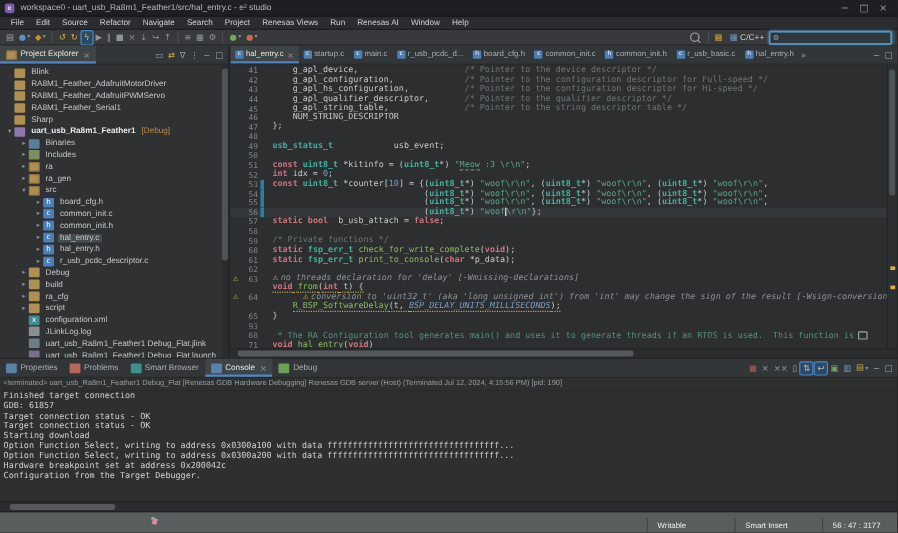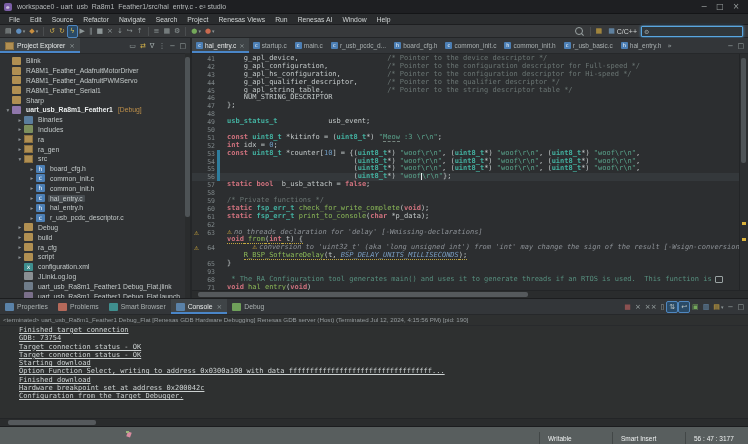--- a/index.html
+++ b/index.html
@@ -93,21 +93,21 @@
   .caret{display:inline-block;width:1px;height:7px;background:#e8ecec;vertical-align:middle;}
   .overview{position:absolute;top:0;right:0;width:8px;height:100%;background:#2c2e30;border-left:1px solid #232527;}
   .ov-thumb{position:absolute;left:1px;top:4px;width:5px;height:105px;background:#4e5356;border-radius:2px;}
   .ov-warn{position:absolute;left:2px;width:4px;height:3px;background:#d9b13b;}
   .hscroll{height:7px;background:#2a2c2d;border-top:1px solid #232527;position:relative;}
   .hthumb{position:absolute;top:1px;height:5px;background:#55595c;border-radius:2px;}
   
   .bottom{height:127px;background:#2e3030;display:flex;flex-direction:column;border-bottom:1px solid #1c1d1f;}
   .chead{height:10px;color:#969c9f;font-size:6.2px;line-height:10px;padding-left:3px;white-space:nowrap;overflow:hidden;border-bottom:1px solid #282a2c;}
   .console-body{flex:1;position:relative;overflow:hidden;}
-  .cline{font-family:"DejaVu Sans Mono",monospace;font-size:7px;line-height:8.3px;color:#ccd1d1;white-space:pre;padding-left:19px;text-decoration:underline;}
+  .cline{font-family:"DejaVu Sans Mono",monospace;font-size:7px;line-height:8.3px;color:#ccd1d1;white-space:pre;padding-left:3px;}
   
   .statusbar{height:23px;background:#585e5e;display:flex;align-items:center;}
   .scell{height:13px;line-height:13px;border-left:1px solid #424747;color:#eef1f1;font-size:6.5px;padding-left:8px;}
   .scell.c1{width:64px;} .scell.c2{width:64px;} .scell.c3{width:50px;margin-right:4px;}
   .sspacer{flex:1;}
   .cursor-art{position:absolute;left:126px;top:431px;width:6px;height:7px;}
   .cursor-art::before{content:"";position:absolute;width:4px;height:5px;background:#d98ca0;transform:rotate(20deg);left:1px;top:1px;}
   .cursor-art::after{content:"";position:absolute;width:3px;height:2px;background:#9ab57a;left:0;top:0;}
 </style>
 </head>
@@ -663,26 +663,26 @@
           <span class="pti" style="color: rgb(116, 168, 90);">▣</span>
           <span class="pti" style="color: rgb(111, 157, 198);">▥</span>
           <span class="pti" style="color: rgb(201, 162, 63);">▤<span class="tb-dd">▾</span></span>
           <span class="pti" style="color: rgb(154, 163, 163);">−</span>
           <span class="pti" style="color: rgb(154, 163, 163);">□</span>
         </span>
     </div>
     <div class="chead">&lt;terminated&gt; uart_usb_Ra8m1_Feather1 Debug_Flat [Renesas GDB Hardware Debugging] Renesas GDB server (Host) (Terminated Jul 12, 2024, 4:15:56 PM) [pid: 190]</div>
     <div class="console-body" id="console">
         <div class="cline">Finished target connection</div>
-        <div class="cline">GDB: 73754</div>
+        <div class="cline">GDB: 61857</div>
         <div class="cline">Target connection status - OK</div>
         <div class="cline">Target connection status - OK</div>
         <div class="cline">Starting download</div>
         <div class="cline">Option Function Select, writing to address 0x0300a100 with data ffffffffffffffffffffffffffffffffff...</div>
-        <div class="cline">Finished download</div>
+        <div class="cline">Option Function Select, writing to address 0x0300a200 with data ffffffffffffffffffffffffffffffffff...</div>
         <div class="cline">Hardware breakpoint set at address 0x200042c</div>
         <div class="cline">Configuration from the Target Debugger.</div>
       </div>
     <div class="hscroll">
       <div class="hthumb" style="left:8px;width:88px;"></div>
     </div>
   </div>
 
   <div class="statusbar" id="statusbar">
     <span class="sspacer"></span>

